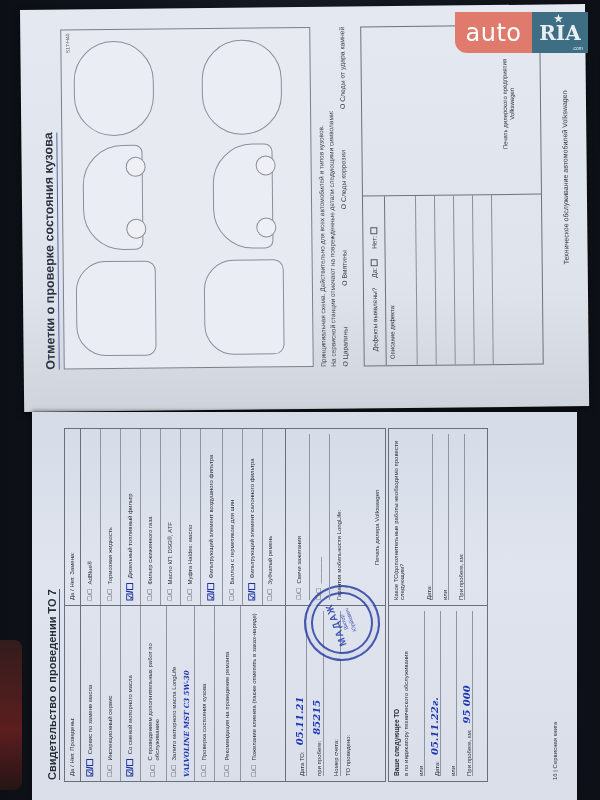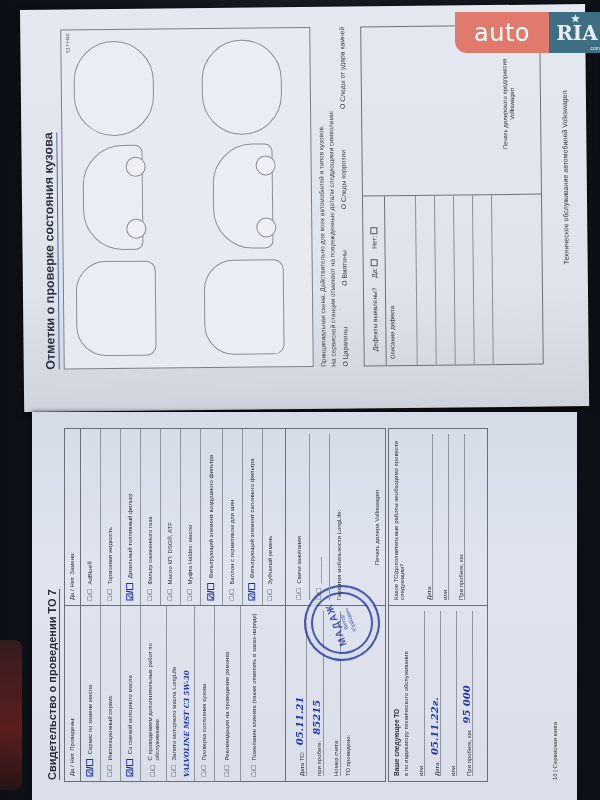--- a/index.html
+++ b/index.html
@@ -36,21 +36,21 @@
   .u-defects .col-left { position: absolute; left: 0; top: 0; width: 170px; height: 100%; border-right: 1px solid #6d727c; }
   .u-defects .q-row { height: 22px; border-bottom: 1px solid #6d727c; display: flex; align-items: center; gap: 10px; padding-left: 14px; font-size: 6.5px; }
   .chk { display: inline-block; width: 7px; height: 7px; border: 1px solid #555; vertical-align: middle; margin-left: 2px; }
   .u-defects .desc { font-size: 6px; padding: 3px 6px; }
   .u-defects .line { height: 1px; background: #8a8f9a; margin: 18px 0 0 0; }
   .u-defects .stamp-label { position: absolute; left: 200px; top: 140px; font-size: 6px; text-align: center; width: 120px; line-height: 1.2; }
   .u-footer { position: absolute; left: 120px; top: 540px; font-size: 7px; color: #2e3340; white-space: nowrap; }
 
   
   .wm { position: absolute; left: 455px; top: 12px; display: flex; height: 41px; z-index: 5; }
-  .wm-auto { width: 94px; background: #e07a6c; color: #fff; font-size: 24px; display: flex; align-items: center; justify-content: center;
+  .wm-auto { width: 77px; background: #e07a6c; color: #fff; font-size: 24px; display: flex; align-items: center; justify-content: center;
     border-radius: 0 0 0 12px; font-family: "DejaVu Sans", sans-serif; letter-spacing: .5px; }
   .wm-ria { width: 56px; background: #3d6e84; color: #e9eef2; font-family: "DejaVu Serif", serif; font-weight: bold; font-size: 20px;
     display: flex; align-items: center; justify-content: center; position: relative; }
   .wm-ria .star { position: absolute; top: 1px; left: 22px; font-size: 10px; color: #e9eef2; }
   .wm-ria .dom { position: absolute; bottom: 2px; right: 5px; font-size: 5px; font-family: "Liberation Sans", sans-serif; font-weight: normal; }
 
   
   .page-lower {
     position: absolute; left: 32px; top: 412px; width: 545px; height: 388px;
     background: linear-gradient(180deg, #d5dbe7 0%, #dfe4ee 40%, #d9dee8 100%);

